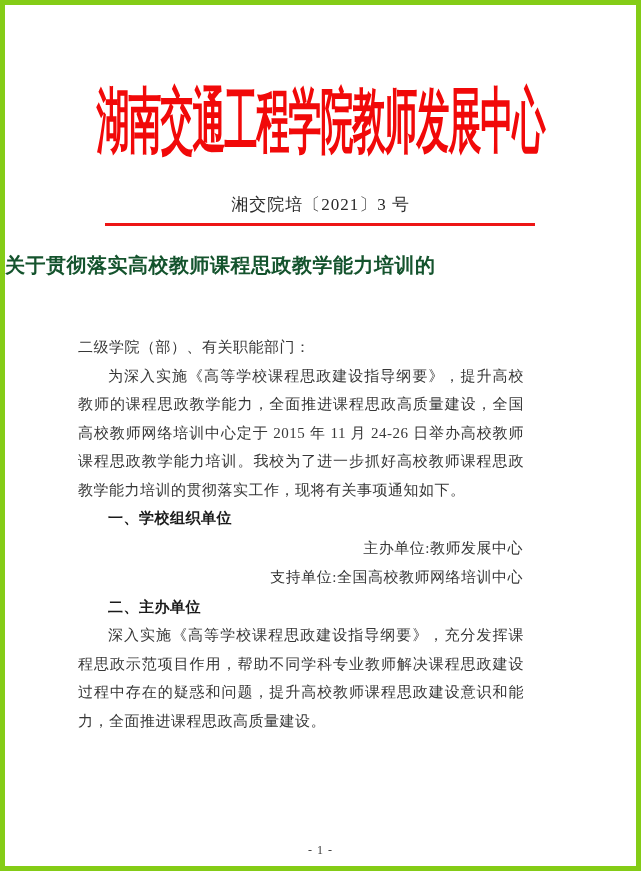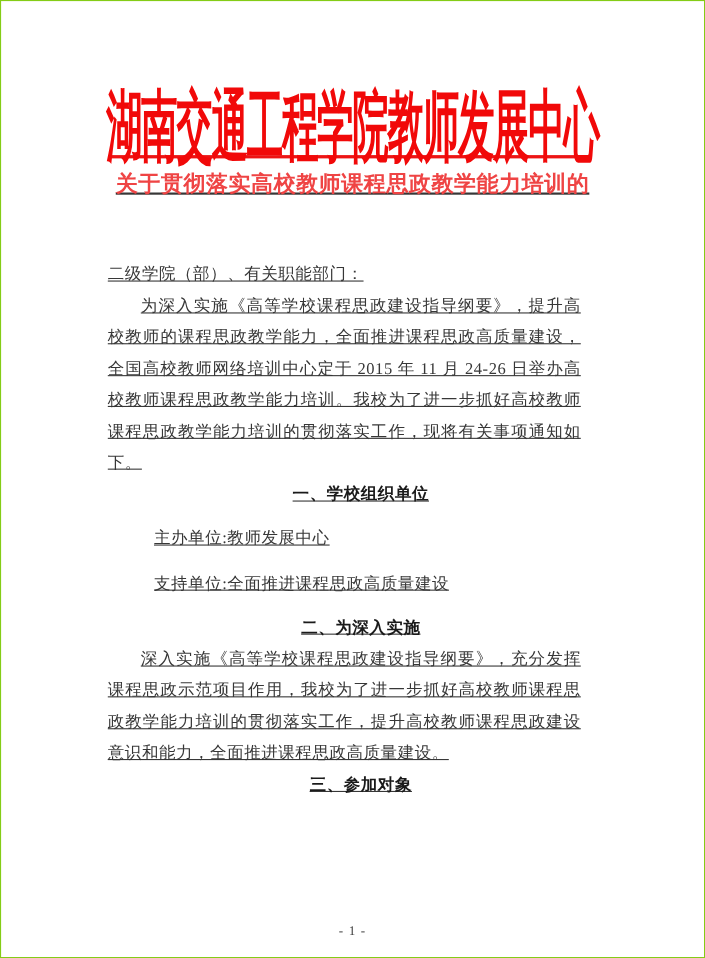--- a/index.html
+++ b/index.html
@@ -6,25 +6,24 @@
     margin: 0;
     padding: 0;
     background: #ffffff;
   }
   .page {
     position: relative;
     width: 641px;
     height: 871px;
     box-sizing: border-box;
     background: #ffffff;
-    border: 1px solid #84cc16;
+    border: 5px solid #84cc16;
     overflow: hidden;
     font-family: "Liberation Serif", "DejaVu Serif", serif;
     color: #373737;
-    text-decoration: underline;
   }
   
   .letterhead {
     margin-top: 101px;
     text-align: center;
     font-size: 33px;
     line-height: 33px;
     height: 33px;
     white-space: nowrap;
   }
@@ -46,63 +45,63 @@
   }
   
   .red-line {
     margin-top: 6px;
     margin-left: 100px;
     width: 430px;
     height: 3px;
   }
   
   .notice-title {
-    margin-top: 5px;
-    text-align: center;
+    margin-top: 20px;
+    text-align: left;
     font-weight: bold;
     font-size: 20px;
     line-height: 39px;
-    color: #ef4444;
+    color: #14532d;
     letter-spacing: 0.5px;
   }
   
   .body {
     margin-top: 48px;
-    padding-left: 97px;
+    padding-left: 73px;
     padding-right: 112px;
     font-size: 15px;
     line-height: 28.5px;
     letter-spacing: 0.5px;
     color: #373737;
   }
   .body .para {
     text-indent: 2em;
     text-align: justify;
     text-justify: inter-character;
     margin: 0;
   }
   .body .plain {
     text-indent: 0;
     margin: 0;
   }
   .body .indent2 {
     text-indent: 2em;
-    margin: 12px;
+    margin: 1px;
+    text-align: right;
   }
   .body .indent7 {
     text-indent: 7em;
     margin: 0;
   }
   .body .heading {
     text-indent: 2em;
     font-weight: bold;
     color: #1a1a1a;
     font-family: "Liberation Sans", "DejaVu Sans", sans-serif;
     margin: 0;
-    text-align: center;
   }
   
   .page-number {
     position: absolute;
     left: 0;
     right: 0;
     top: 836px;
     text-align: center;
     font-size: 12px;
     line-height: 18px;
@@ -112,33 +111,33 @@
 </style>
 </head>
 <body>
 
 <div class="page">
 
   <div class="letterhead">
     <span style="color:#F10909;">湖南交通工程学院教师发展中心</span>
   </div>
 
+  <div class="doc-number">湘交院培〔2021〕3 号</div>
 
   <div class="red-line" style="background:#ED1515;"></div>
 
   <div class="notice-title">
     <div>关于贯彻落实高校教师课程思政教学能力培训的</div>
   </div>
 
   <div class="body">
     <p class="plain">二级学院（部）、有关职能部门：</p>
     <p class="para">为深入实施《高等学校课程思政建设指导纲要》，提升高校教师的课程思政教学能力，全面推进课程思政高质量建设，全国高校教师网络培训中心定于 2015 年 11 月 24-26 日举办高校教师课程思政教学能力培训。我校为了进一步抓好高校教师课程思政教学能力培训的贯彻落实工作，现将有关事项通知如下。</p>
     <p class="heading">一、学校组织单位</p>
     <p class="indent2">主办单位:教师发展中心</p>
-    <p class="indent2">支持单位:全面推进课程思政高质量建设</p>
-    <p class="heading">二、为深入实施</p>
-    <p class="para">深入实施《高等学校课程思政建设指导纲要》，充分发挥课程思政示范项目作用，我校为了进一步抓好高校教师课程思政教学能力培训的贯彻落实工作，提升高校教师课程思政建设意识和能力，全面推进课程思政高质量建设。</p>
-    <p class="heading">三、参加对象</p>
+    <p class="indent2">支持单位:全国高校教师网络培训中心</p>
+    <p class="heading">二、主办单位</p>
+    <p class="para">深入实施《高等学校课程思政建设指导纲要》，充分发挥课程思政示范项目作用，帮助不同学科专业教师解决课程思政建设过程中存在的疑惑和问题，提升高校教师课程思政建设意识和能力，全面推进课程思政高质量建设。</p>
   </div>
 
   <div class="page-number">- 1 -</div>
 
 </div>
 
 </body></html>

